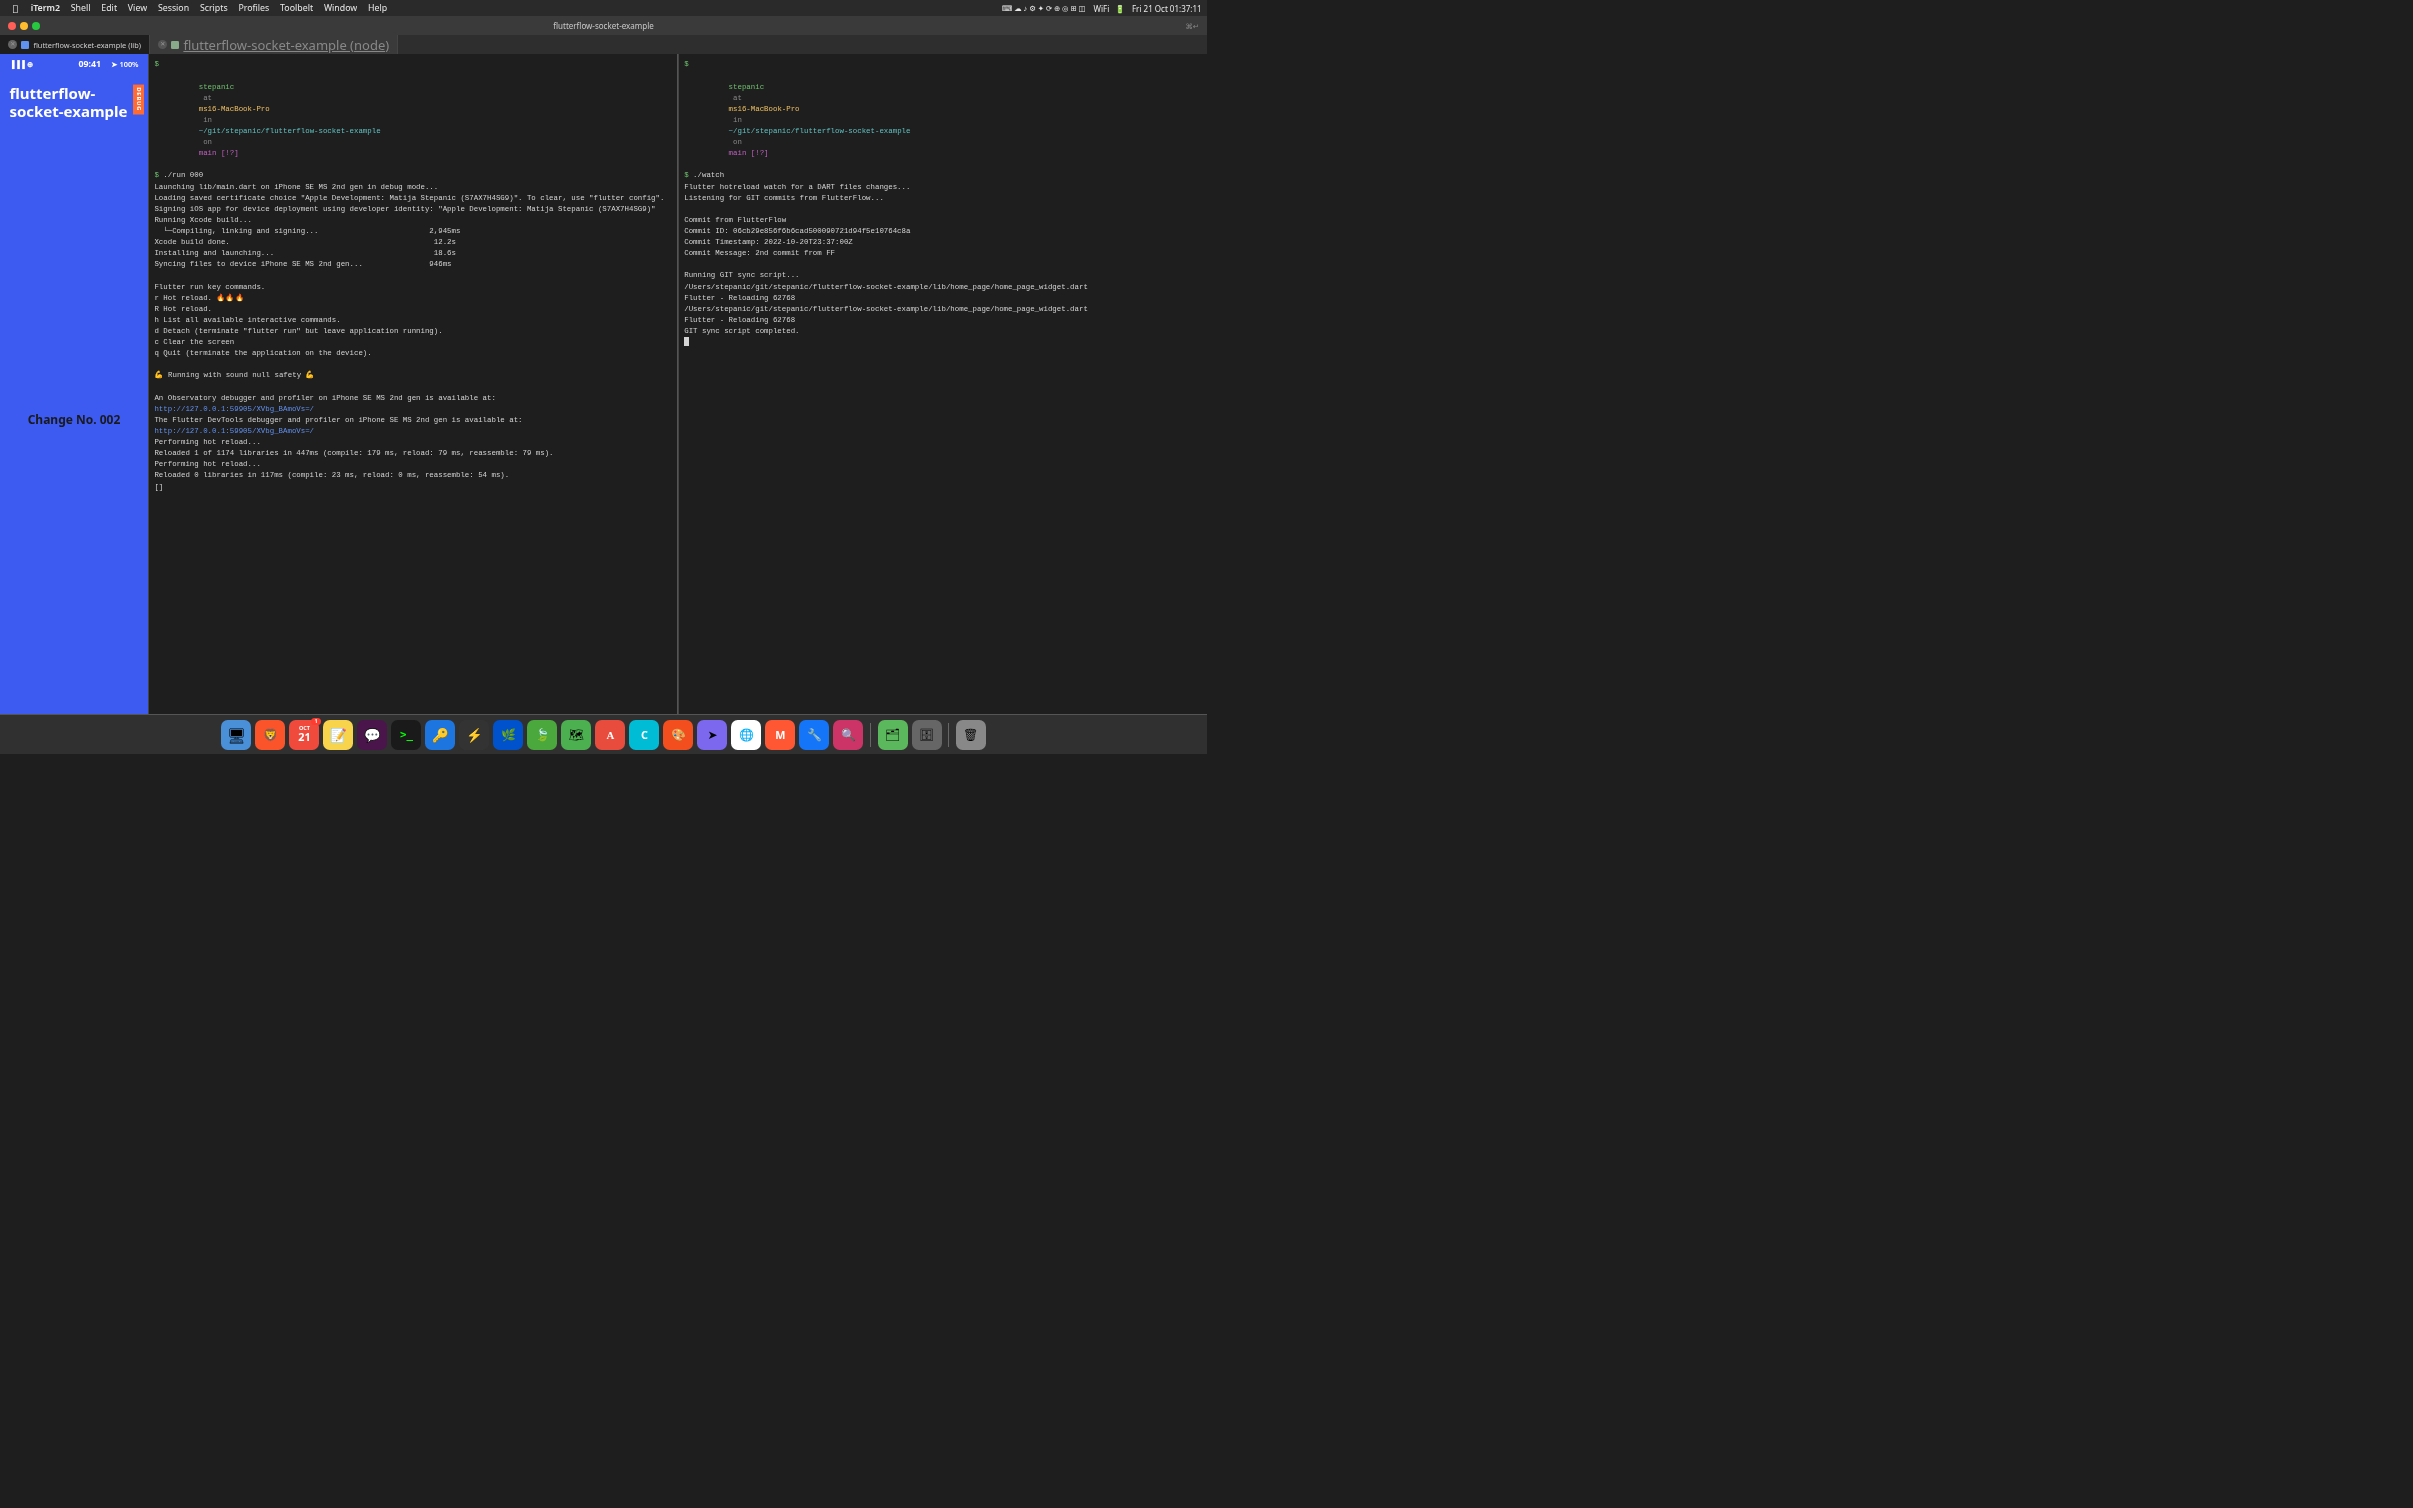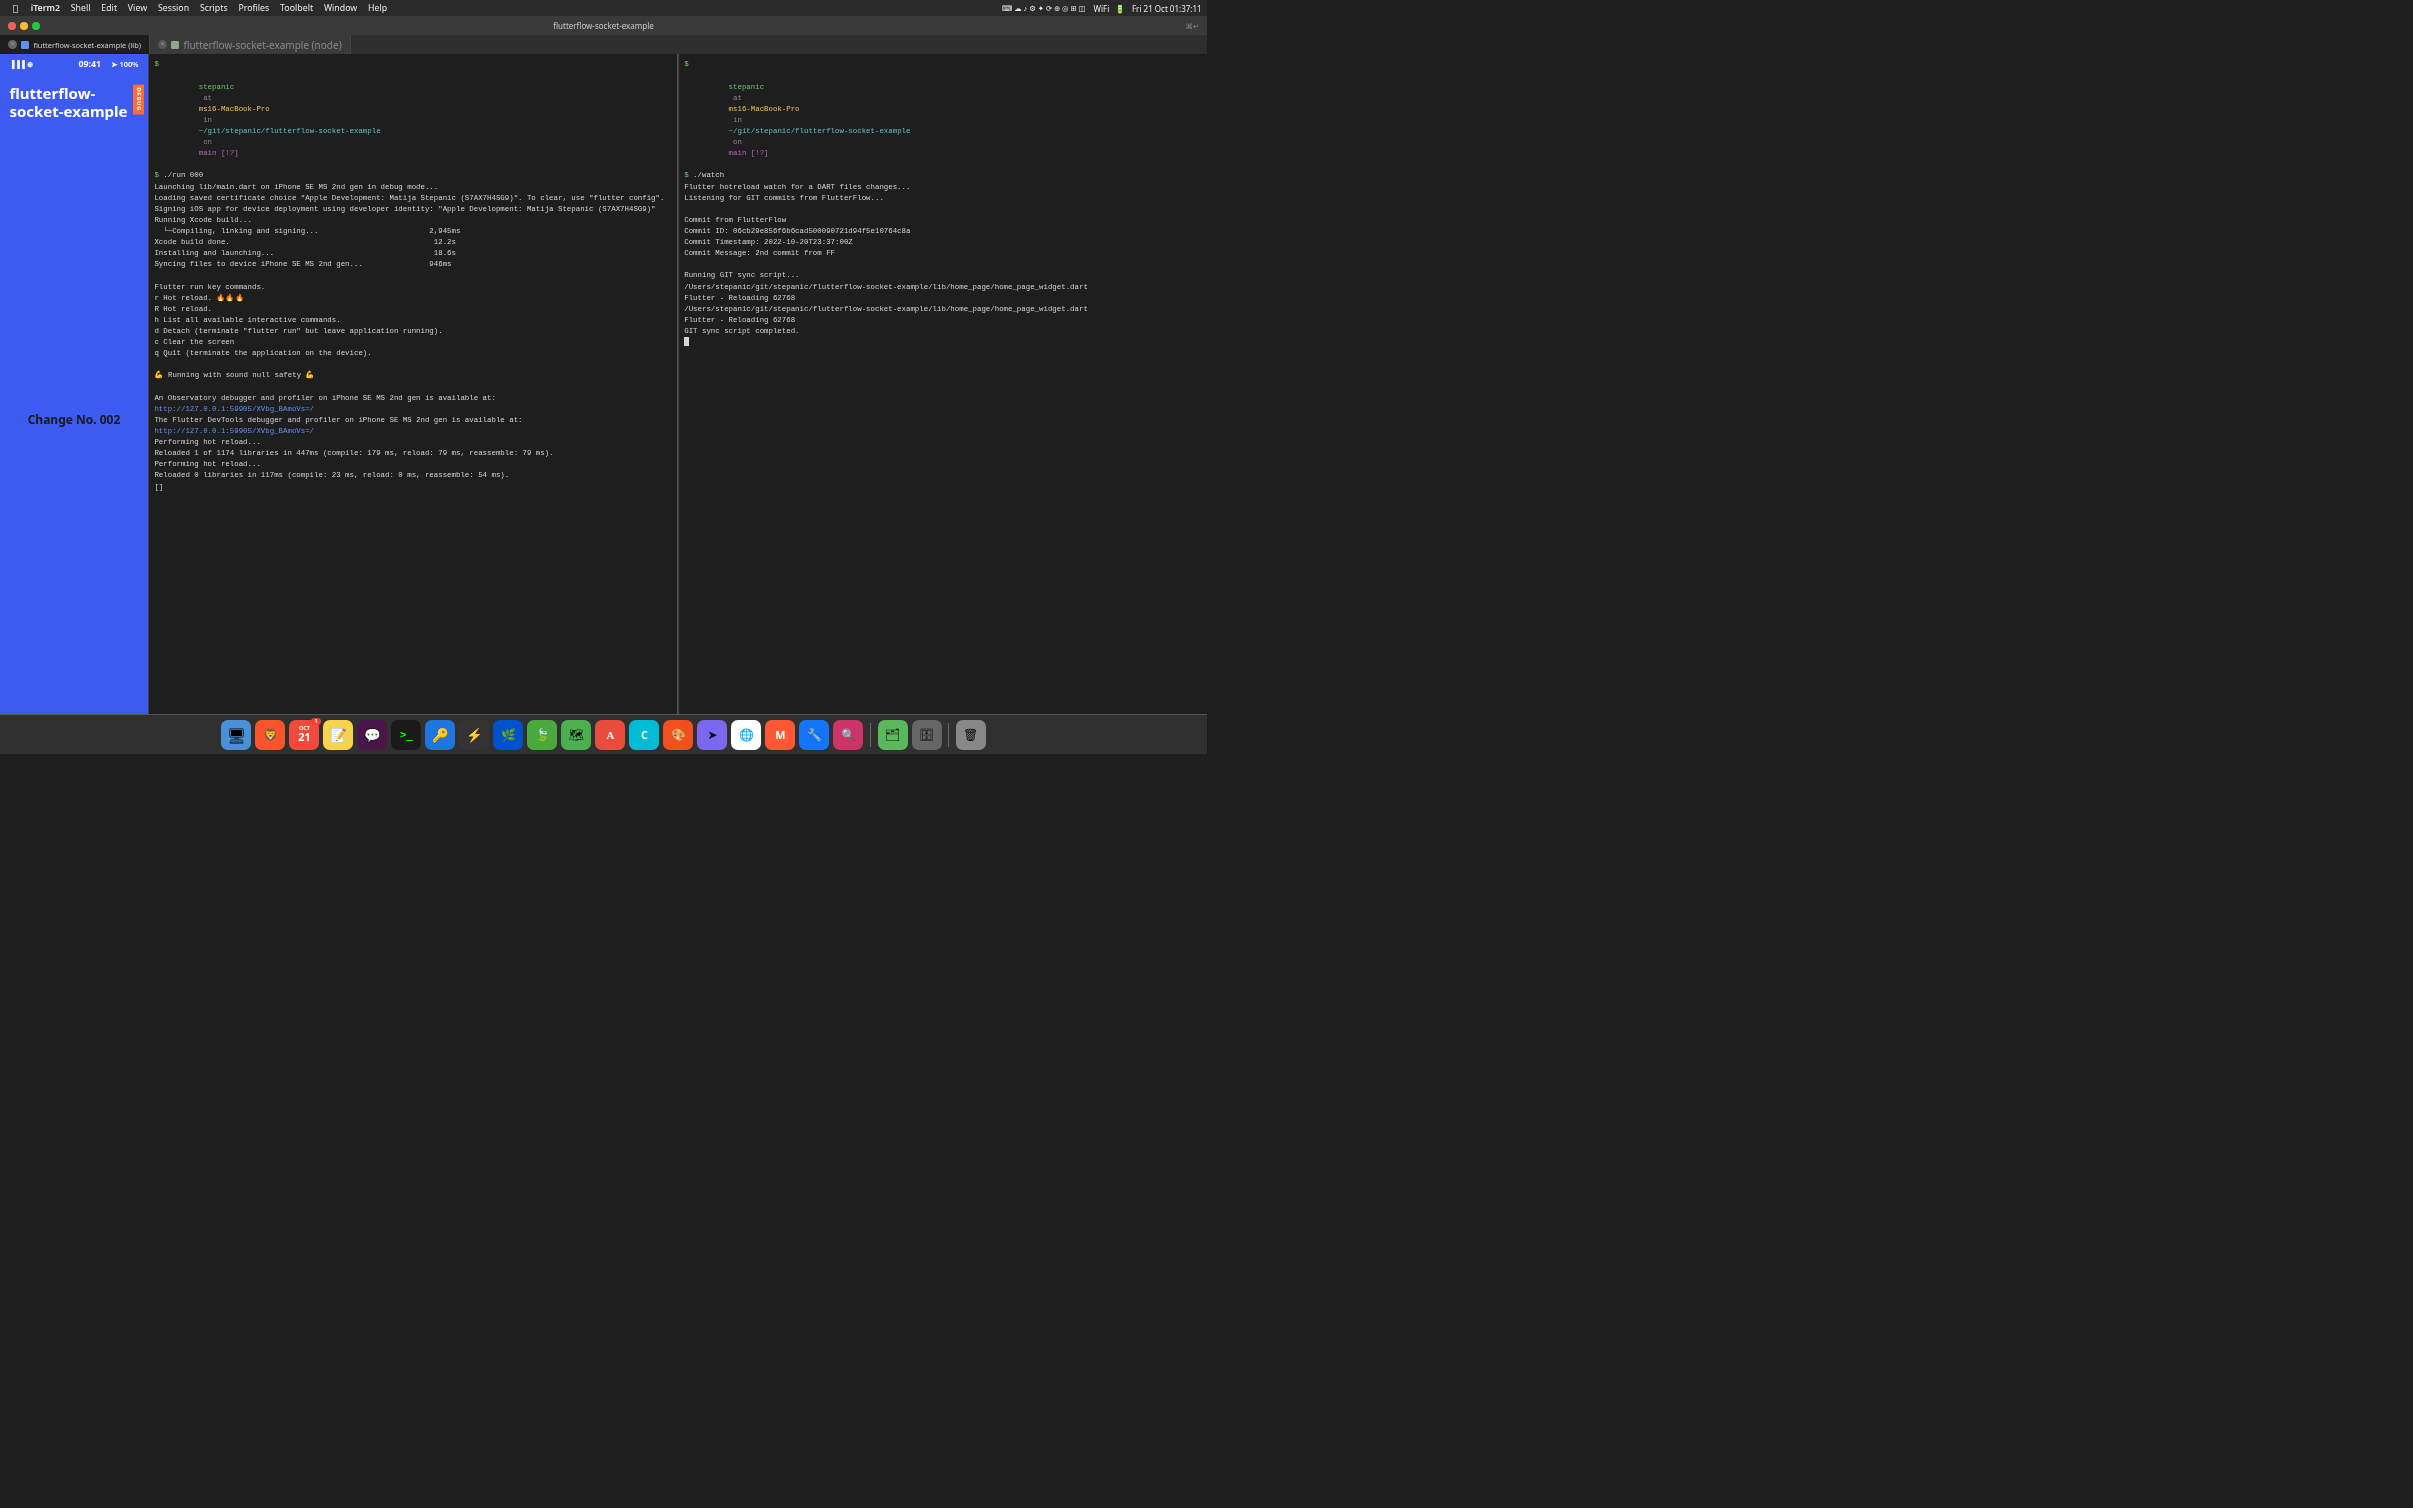--- a/index.html
+++ b/index.html
@@ -328,21 +328,21 @@
 
     <div class="tab">
       <div class="tab-close">✕</div>
       <div class="tab-icon" style="background:#6090f0; border-radius:1.3px; width:8px;height:8px;"></div>
       <span style="font-size:7.4px;color:#ccc;">flutterflow-socket-example (lib)</span>
     </div>
 
     <div class="tab inactive">
       <div class="tab-close" style="background:#555;">✕</div>
       <div class="tab-icon" style="background:#88aa88; border-radius:1.3px; width:8px;height:8px;"></div>
-      <span style="font-size:10px;color:#888;">flutterflow-socket-example (node)</span>
+      <span style="font-size:13px;color:#888;text-decoration:underline;">flutterflow-socket-example (node)</span>
     </div>
   </div>
 
   <div class="content-area">
 
     <div class="phone-sim">
       <div class="phone-status-bar">
         <div style="display:flex;align-items:center;gap:2px;">
           <span>▐▐▐</span>
           <span>⊕</span>

